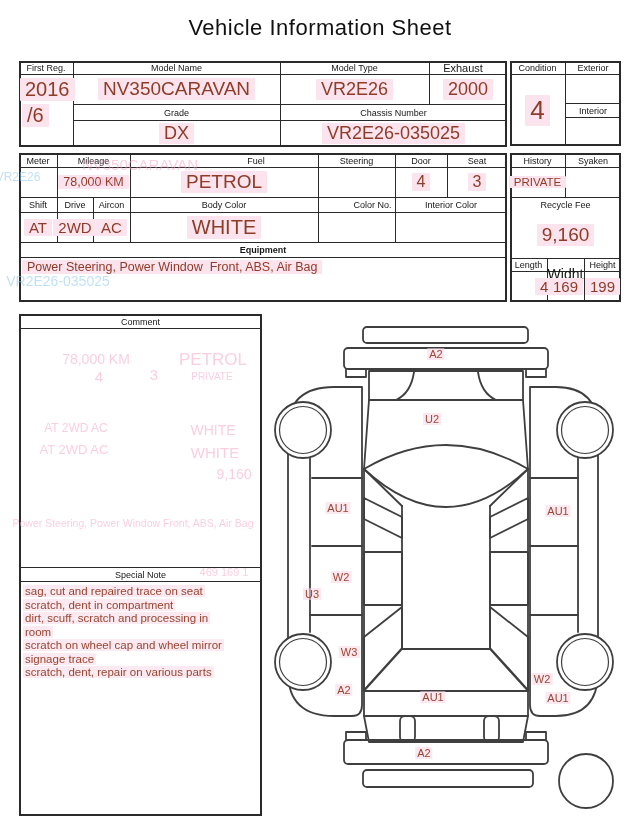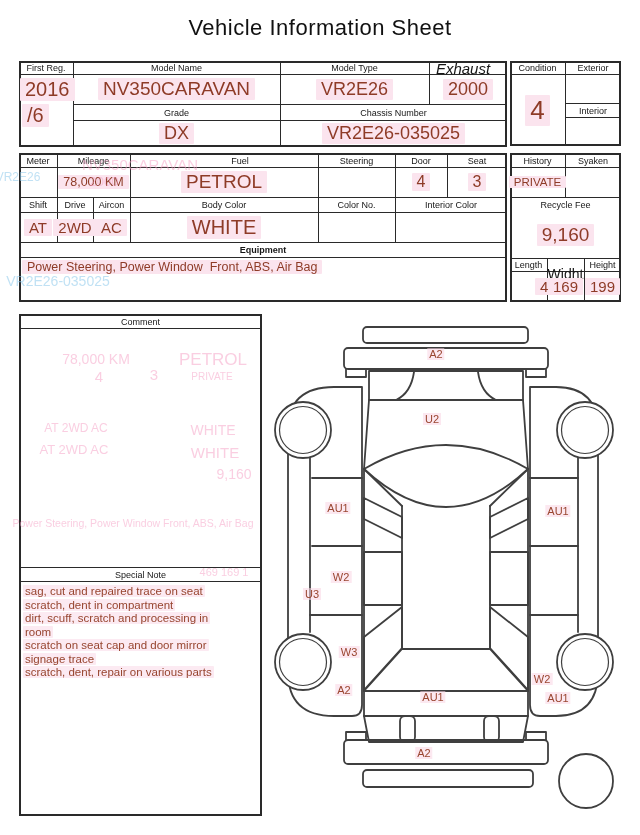--- a/index.html
+++ b/index.html
@@ -67,37 +67,37 @@
       <div class="line" style="left: 510px; top: 271px; width: 111px; height: 1px;"></div>
       <div class="line" style="left: 565px; top: 153px; width: 1px; height: 44px;"></div>
       <div class="line" style="left: 547px; top: 258px; width: 1px; height: 44px;"></div>
       <div class="line" style="left: 584px; top: 258px; width: 1px; height: 44px;"></div>
       <div class="line" style="left: 19px; top: 328px; width: 243px; height: 1px;"></div>
       <div class="line" style="left: 19px; top: 567px; width: 243px; height: 1px;"></div>
       <div class="line" style="left: 19px; top: 581px; width: 243px; height: 1px;"></div>
       <div class="hdr" style="left: 19px; top: 62px; width: 54px; height: 12px; font-size: 9px;">First Reg.</div>
       <div class="hdr" style="left: 73px; top: 62px; width: 207px; height: 12px; font-size: 9px;">Model Name</div>
       <div class="hdr" style="left: 280px; top: 62px; width: 149px; height: 12px; font-size: 9px;">Model Type</div>
-      <div class="hdr" style="left: 429px; top: 62px; width: 68px; height: 12px; font-size: 15px; font-style: italic;">Exhaust</div>
+      <div class="hdr" style="left: 429px; top: 62px; width: 68px; height: 12px; font-size: 11px;">Exhaust</div>
       <div class="hdr" style="left: 73px; top: 106px; width: 207px; height: 13px; font-size: 9px;">Grade</div>
       <div class="hdr" style="left: 280px; top: 106px; width: 227px; height: 13px; font-size: 9px;">Chassis Number</div>
       <div class="hdr" style="left: 510px; top: 62px; width: 55px; height: 12px; font-size: 9px;">Condition</div>
       <div class="hdr" style="left: 565px; top: 62px; width: 56px; height: 12px; font-size: 9px;">Exterior</div>
       <div class="hdr" style="left: 565px; top: 104px; width: 56px; height: 13px; font-size: 9px;">Interior</div>
       <div class="hdr" style="left: 19px; top: 154px; width: 38px; height: 13px; font-size: 9px;">Meter</div>
       <div class="hdr" style="left: 57px; top: 154px; width: 73px; height: 13px; font-size: 9px;">Mileage</div>
-      <div class="hdr" style="left: 146px; top: 154px; width: 188px; height: 13px; font-size: 9px;">Fuel</div>
+      <div class="hdr" style="left: 130px; top: 154px; width: 188px; height: 13px; font-size: 9px; padding-left: 32px;">Fuel</div>
       <div class="hdr" style="left: 318px; top: 154px; width: 77px; height: 13px; font-size: 9px;">Steering</div>
       <div class="hdr" style="left: 395px; top: 154px; width: 52px; height: 13px; font-size: 9px;">Door</div>
       <div class="hdr" style="left: 447px; top: 154px; width: 60px; height: 13px; font-size: 9px;">Seat</div>
       <div class="hdr" style="left: 19px; top: 198px; width: 38px; height: 14px; font-size: 9px;">Shift</div>
       <div class="hdr" style="left: 57px; top: 198px; width: 36px; height: 14px; font-size: 9px;">Drive</div>
       <div class="hdr" style="left: 93px; top: 198px; width: 37px; height: 14px; font-size: 9px;">Aircon</div>
       <div class="hdr" style="left: 130px; top: 198px; width: 188px; height: 14px; font-size: 9px;">Body Color</div>
-      <div class="hdr" style="left: 318px; top: 198px; width: 77px; height: 14px; font-size: 9px;">Color No.</div>
+      <div class="hdr" style="left: 318px; top: 198px; width: 77px; height: 14px; font-size: 9px; padding-left: 16px;">Color No.</div>
       <div class="hdr" style="left: 395px; top: 198px; width: 112px; height: 14px; font-size: 9px;">Interior Color</div>
       <div class="hdr" style="left: 19px; top: 243px; width: 488px; height: 14px; font-size: 9px; font-weight: bold;">Equipment</div>
       <div class="hdr" style="left: 510px; top: 154px; width: 55px; height: 13px; font-size: 9px;">History</div>
       <div class="hdr" style="left: 565px; top: 154px; width: 56px; height: 13px; font-size: 9px;">Syaken</div>
       <div class="hdr" style="left: 510px; top: 198px; width: 111px; height: 14px; font-size: 9px;">Recycle Fee</div>
       <div class="hdr" style="left: 510px; top: 259px; width: 37px; height: 12px; font-size: 9px;">Length</div>
       <div class="hdr" style="left: 547px; top: 268px; width: 37px; height: 12px; font-size: 14px;">Widht</div>
       <div class="hdr" style="left: 584px; top: 259px; width: 37px; height: 12px; font-size: 9px;">Height</div>
       <div class="hdr" style="left: 19px; top: 315px; width: 243px; height: 13px; font-size: 9px;">Comment</div>
       <div class="hdr" style="left: 19px; top: 568px; width: 243px; height: 13px; font-size: 9px;">Special Note</div>
@@ -211,18 +211,18 @@
       <span class="dlabel" style="left: 542px; top: 679px;">W2</span>
       <span class="dlabel" style="left: 558px; top: 698px;">AU1</span>
       <span class="dlabel" style="left: 424px; top: 753px;">A2</span>
     </div>
 
   <div class="sn-wrap" id="sn">
       <div class="sn-line"><span class="hl">sag, cut and repaired trace on seat</span></div>
       <div class="sn-line"><span class="hl">scratch, dent in compartment</span></div>
       <div class="sn-line"><span class="hl">dirt, scuff, scratch and processing in</span></div>
       <div class="sn-line"><span class="hl"> room</span></div>
-      <div class="sn-line"><span class="hl">scratch on seat cap and door mirror</span></div>
+      <div class="sn-line"><span class="hl">scratch on wheel cap and wheel mirror</span></div>
       <div class="sn-line"><span class="hl">signage trace</span></div>
       <div class="sn-line"><span class="hl">scratch, dent, repair on various parts</span></div>
     </div>
 
 </div>
 
 </body></html>

